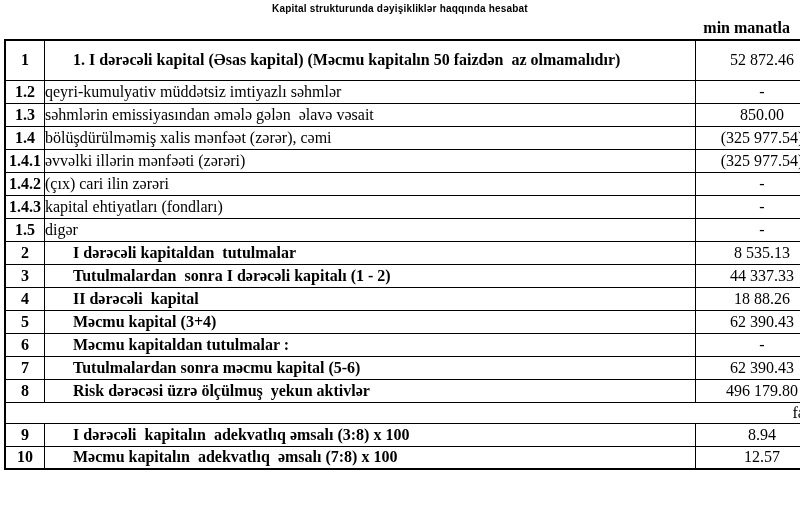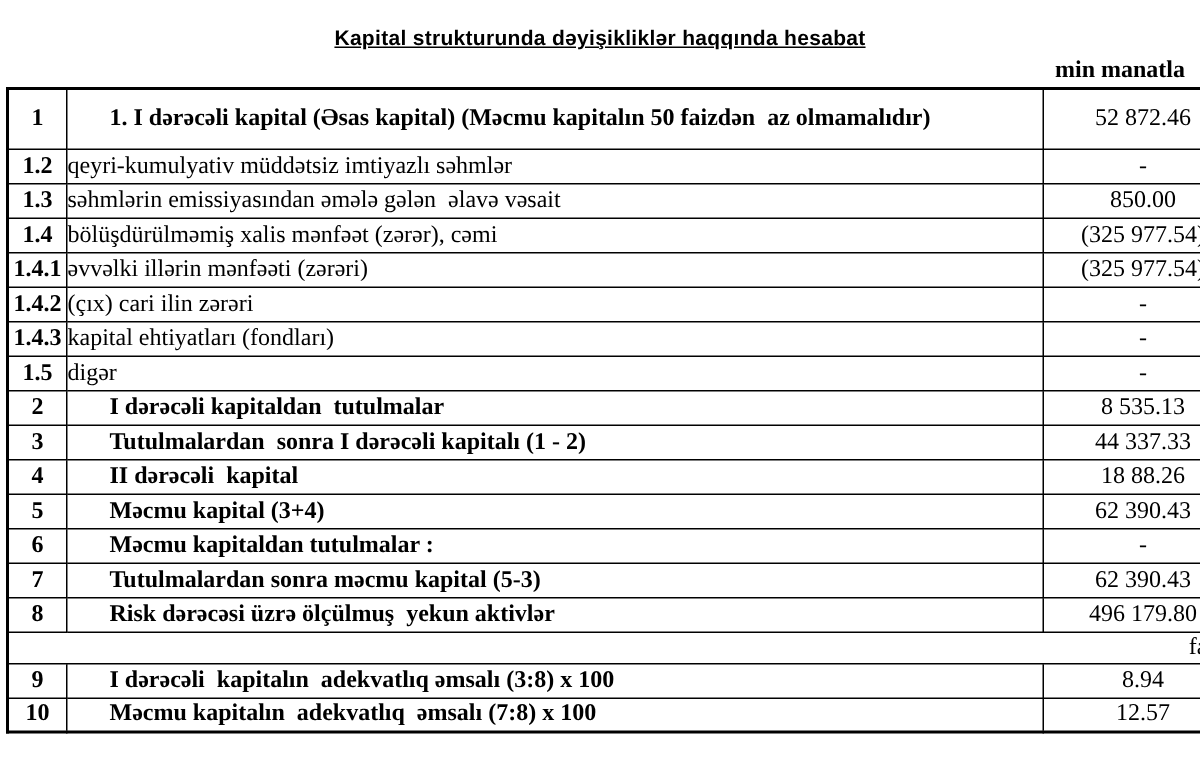--- a/index.html
+++ b/index.html
@@ -10,27 +10,26 @@
   }
   .page {
     position: relative;
     width: 800px;
     height: 511px;
     background: #ffffff;
     font-family: "Liberation Serif", "DejaVu Serif", serif;
     overflow: hidden;
   }
   .title {
-    padding-top: 17px;
+    padding-top: 3px;
     text-align: center;
     font-family: "Liberation Sans", "DejaVu Sans", sans-serif;
     font-weight: bold;
-    font-size: 14px;
+    font-size: 10px;
     letter-spacing: 0.2px;
-    text-decoration: underline;
   }
   .unit {
     margin-top: 5px;
     margin-bottom: 2px;
     text-align: right;
     padding-right: 10px;
     font-weight: bold;
     font-size: 16px;
     padding-left: 16px;
   }
@@ -160,21 +159,21 @@
       </tr>
 
       <tr class="r bold">
         <td class="c-no">6</td>
         <td class="c-label">Məcmu kapitaldan tutulmalar :</td>
         <td class="c-value">-</td>
       </tr>
 
       <tr class="r bold">
         <td class="c-no">7</td>
-        <td class="c-label">Tutulmalardan sonra məcmu kapital (5-3)</td>
+        <td class="c-label">Tutulmalardan sonra məcmu kapital (5-6)</td>
         <td class="c-value">62 390.43</td>
       </tr>
 
       <tr class="r bold">
         <td class="c-no">8</td>
         <td class="c-label">Risk dərəcəsi üzrə ölçülmuş  yekun aktivlər</td>
         <td class="c-value">496 179.80</td>
       </tr>
 
       <tr class="r spacer">

